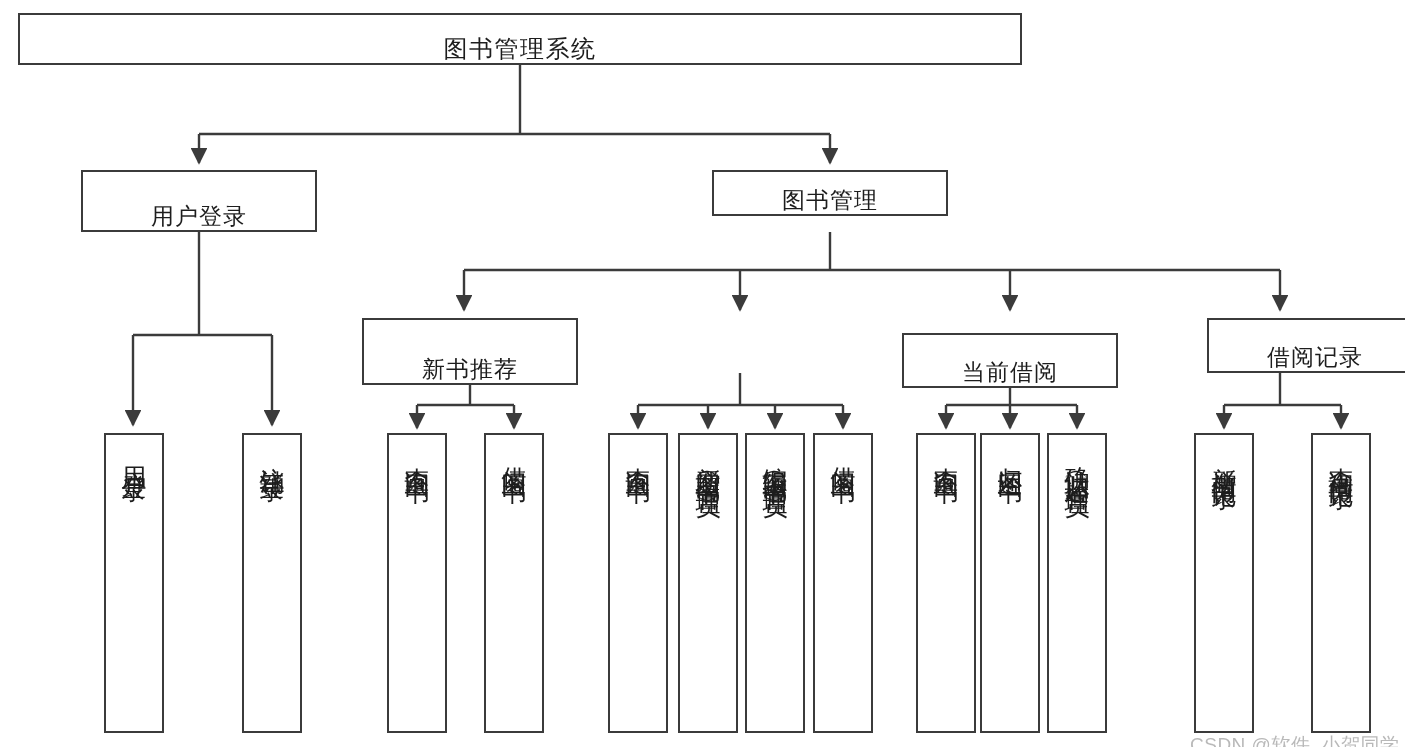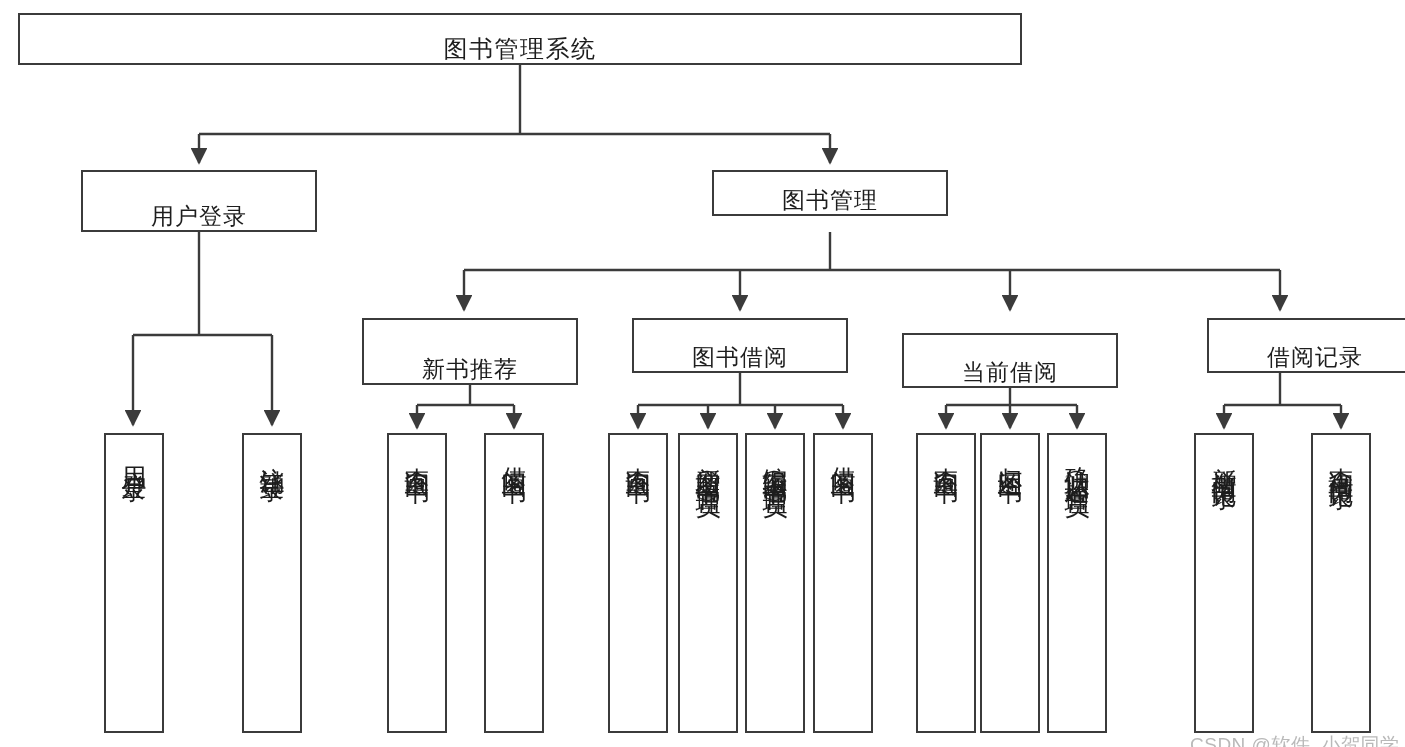--- a/index.html
+++ b/index.html
@@ -107,23 +107,20 @@
   <div class="node h-node" style="left:81px;top:170px;width:236px;height:62px;">
     <span class="lbl">用户登录</span>
   </div>
   <div class="node h-node" style="left:712px;top:170px;width:236px;height:46px;">
     <span class="lbl">图书管理</span>
   </div>
 
   <div class="node h-node" style="left:362px;top:318px;width:216px;height:67px;">
     <span class="lbl">新书推荐</span>
   </div>
-  <div class="node h-node" style="left:632px;top:318px;width:216px;height:55px;">
-    <span class="lbl">图书借阅</span>
-  </div>
   <div class="node h-node" style="left:902px;top:333px;width:216px;height:55px;">
     <span class="lbl">当前借阅</span>
   </div>
   <div class="node h-node" style="left:1172px;top:318px;width:216px;height:55px;margin-left:35px;">
     <span class="lbl">借阅记录</span>
   </div>
 
   <div class="node v-node" style="left:104px;top:433px;width:60px;height:300px;">
     <span class="lbl">用户登录</span>
   </div>

